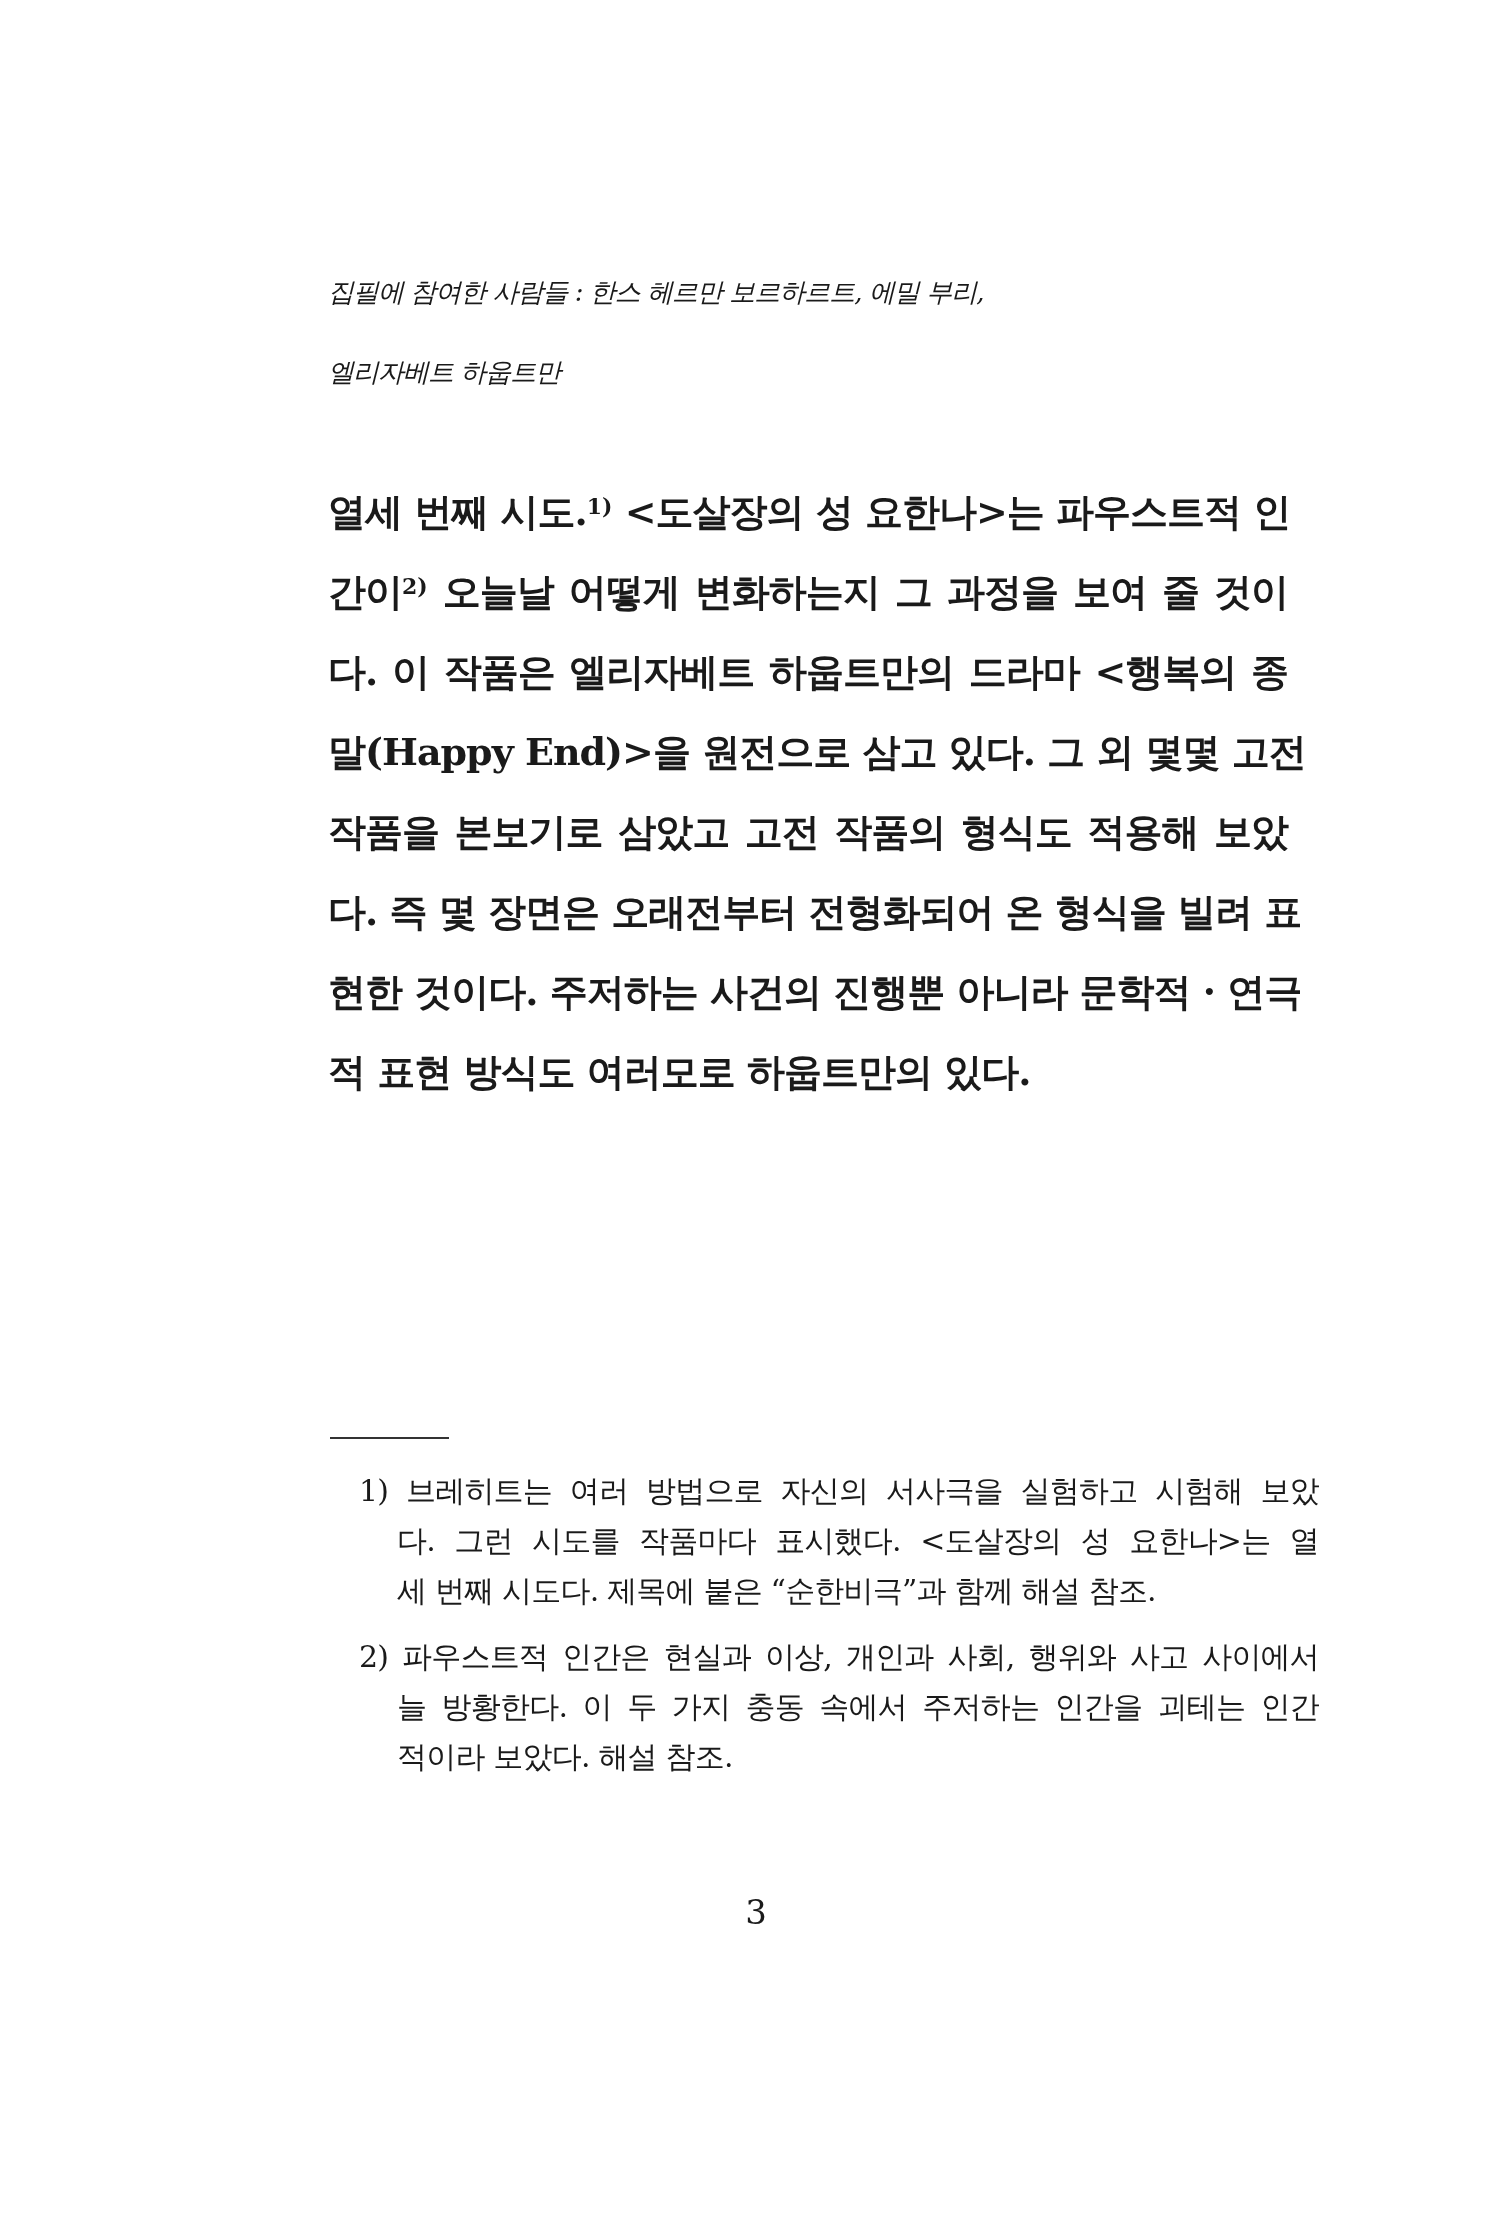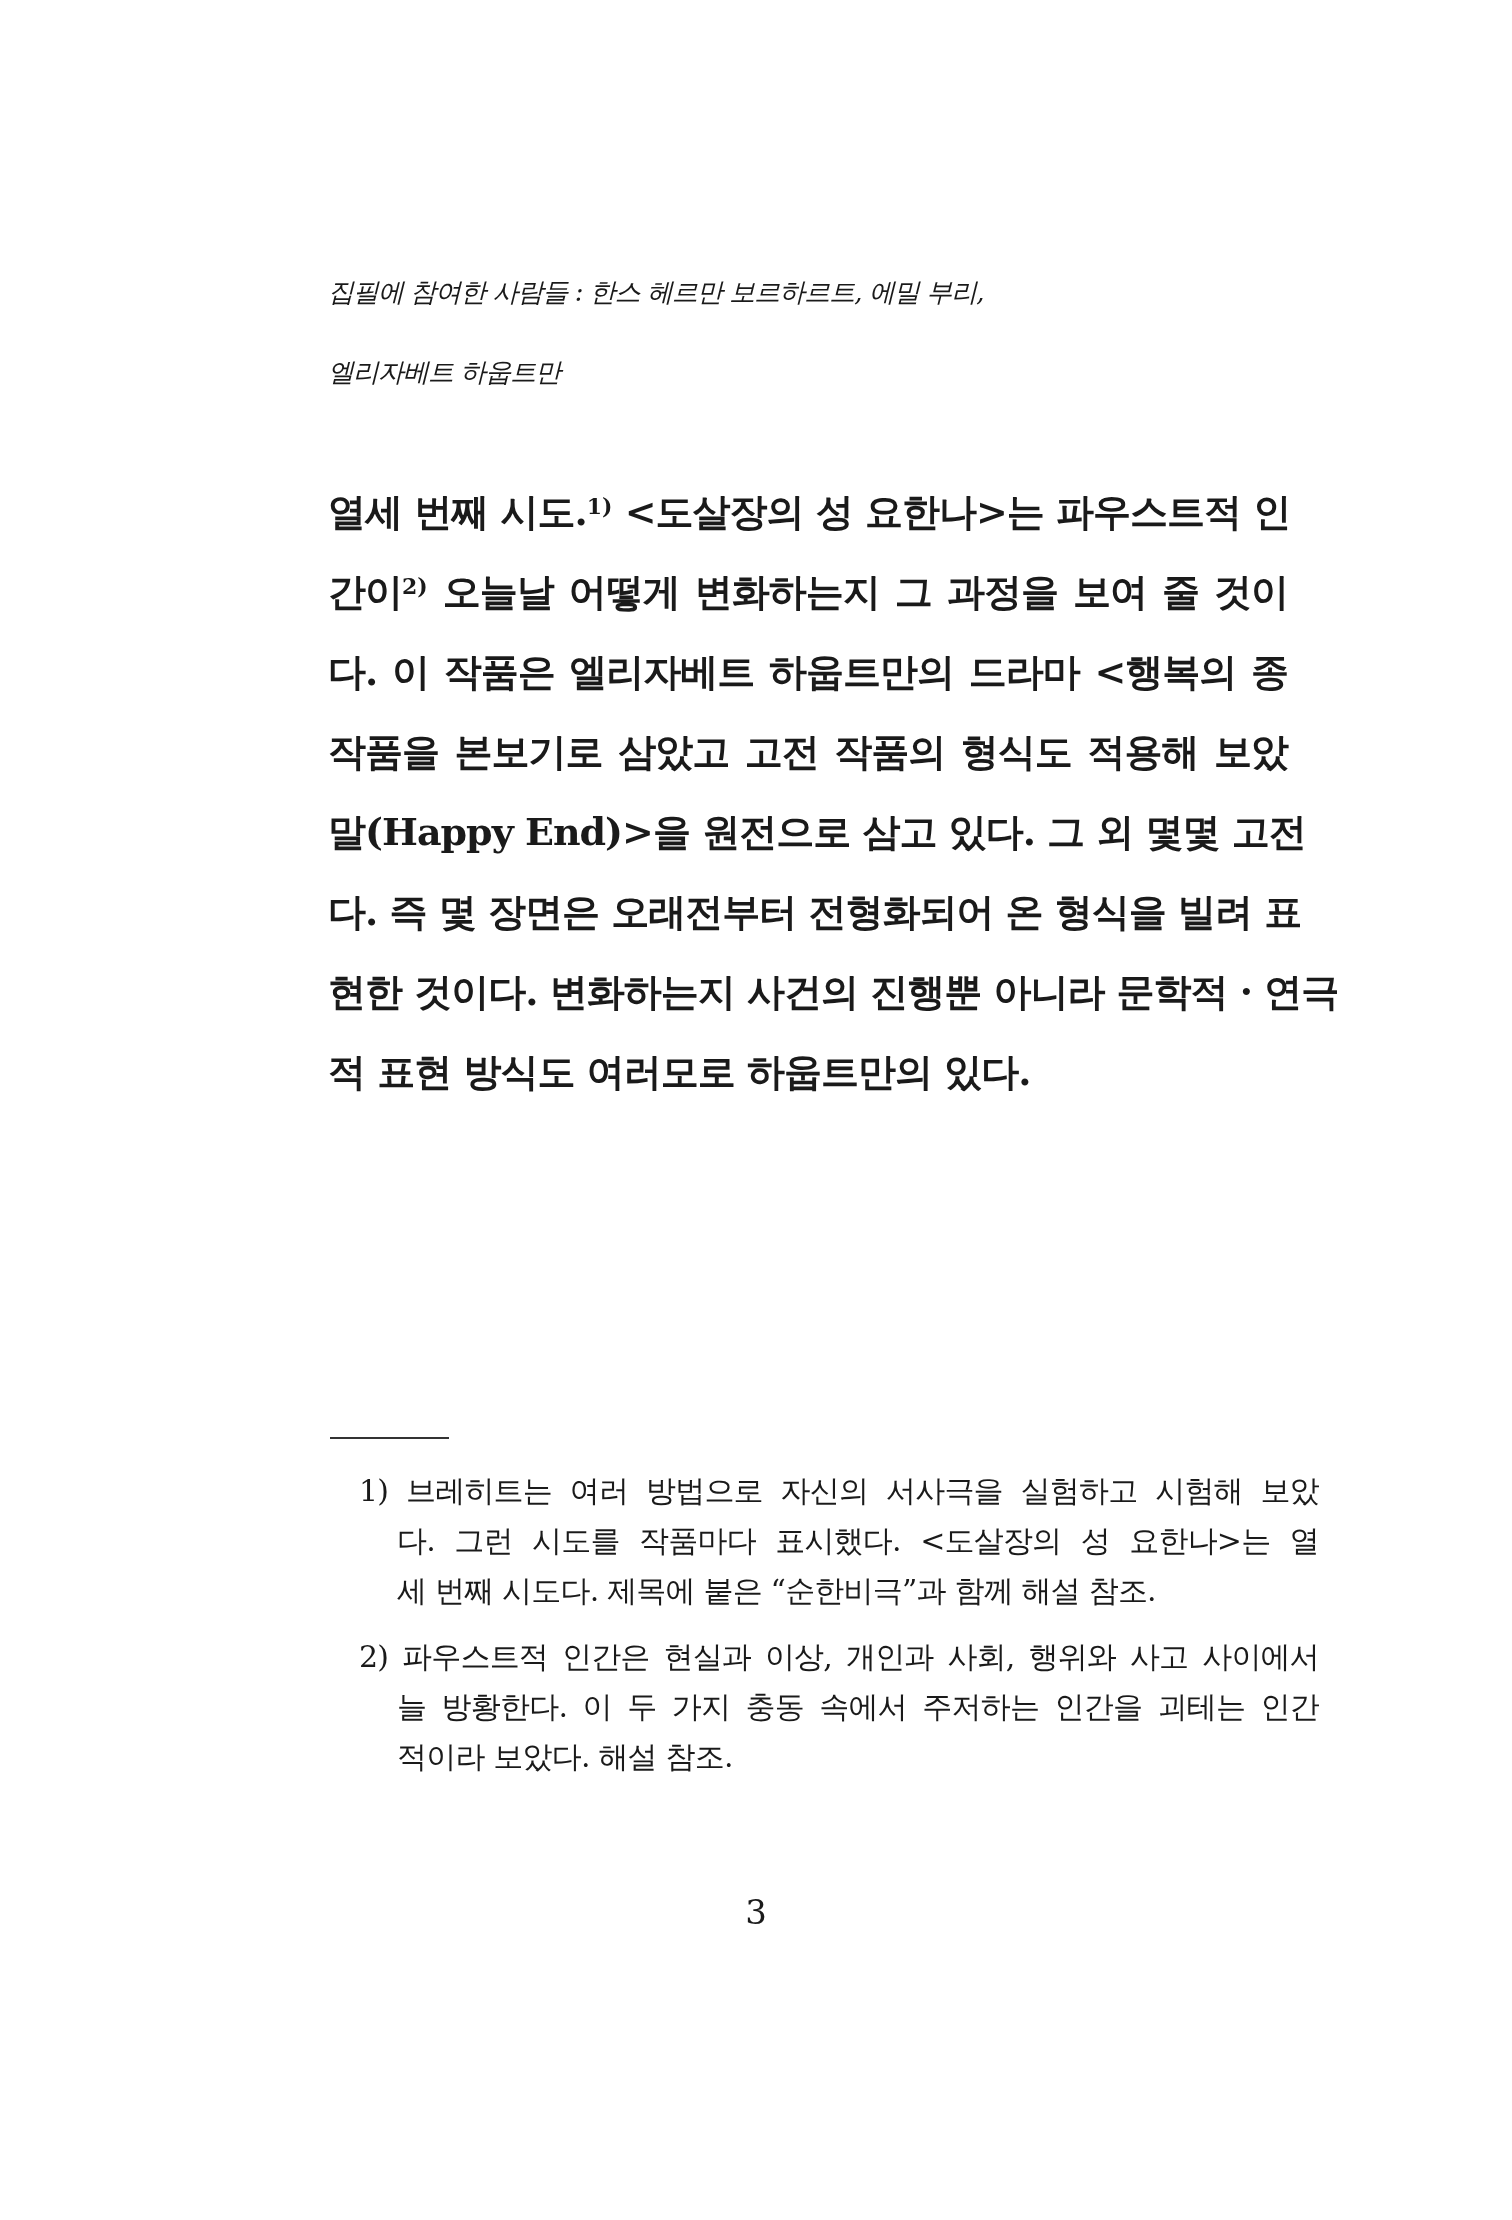--- a/index.html
+++ b/index.html
@@ -104,24 +104,24 @@
 
   <div class="credits">
     <span class="line">집필에 참여한 사람들 : 한스 헤르만 보르하르트, 에밀 부리,</span>
     <span class="line">엘리자베트 하웁트만</span>
   </div>
 
   <div class="body-text">
     <span class="line"><span>열세 번째 시도.</span><sup class="fn-ref">1)</sup><span> &lt;도살장의 성 요한나&gt;는 파우스트적 인</span></span>
     <span class="line"><span>간이</span><sup class="fn-ref">2)</sup><span> 오늘날 어떻게 변화하는지 그 과정을 보여 줄 것이</span></span>
     <span class="line">다. 이 작품은 엘리자베트 하웁트만의 드라마 &lt;행복의 종</span>
+    <span class="line">말(Happy End)&gt;을 원전으로 삼고 있다. 그 외 몇몇 고전</span>
     <span class="line">작품을 본보기로 삼았고 고전 작품의 형식도 적용해 보았</span>
-    <span class="line">말(Happy End)&gt;을 원전으로 삼고 있다. 그 외 몇몇 고전</span>
     <span class="line">다. 즉 몇 장면은 오래전부터 전형화되어 온 형식을 빌려 표</span>
-    <span class="line">현한 것이다. 변화하는지 사건의 진행뿐 아니라 문학적 · 연극</span>
+    <span class="line">현한 것이다. 주저하는 사건의 진행뿐 아니라 문학적 · 연극</span>
     <span class="line last">적 표현 방식도 여러모로 하웁트만의 있다.</span>
   </div>
 
   <div class="footnote-rule"></div>
 
   <div class="footnotes">
     <div class="footnote">
       <span class="line">1) 브레히트는 여러 방법으로 자신의 서사극을 실험하고 시험해 보았</span>
       <span class="line indent">다. 그런 시도를 작품마다 표시했다. &lt;도살장의 성 요한나&gt;는 열</span>
       <span class="line indent last">세 번째 시도다. 제목에 붙은 “순한비극”과 함께 해설 참조.</span>

